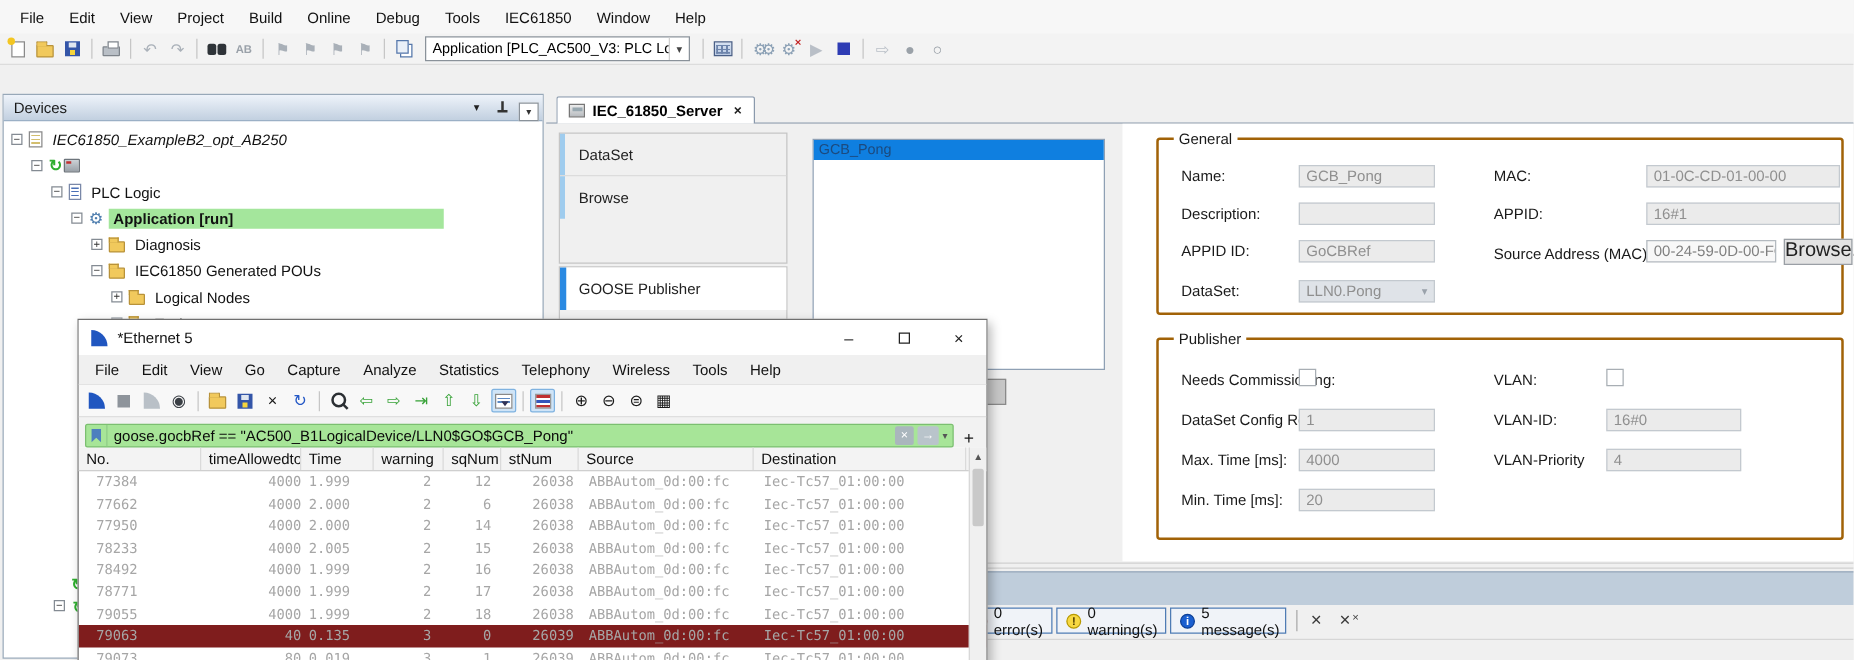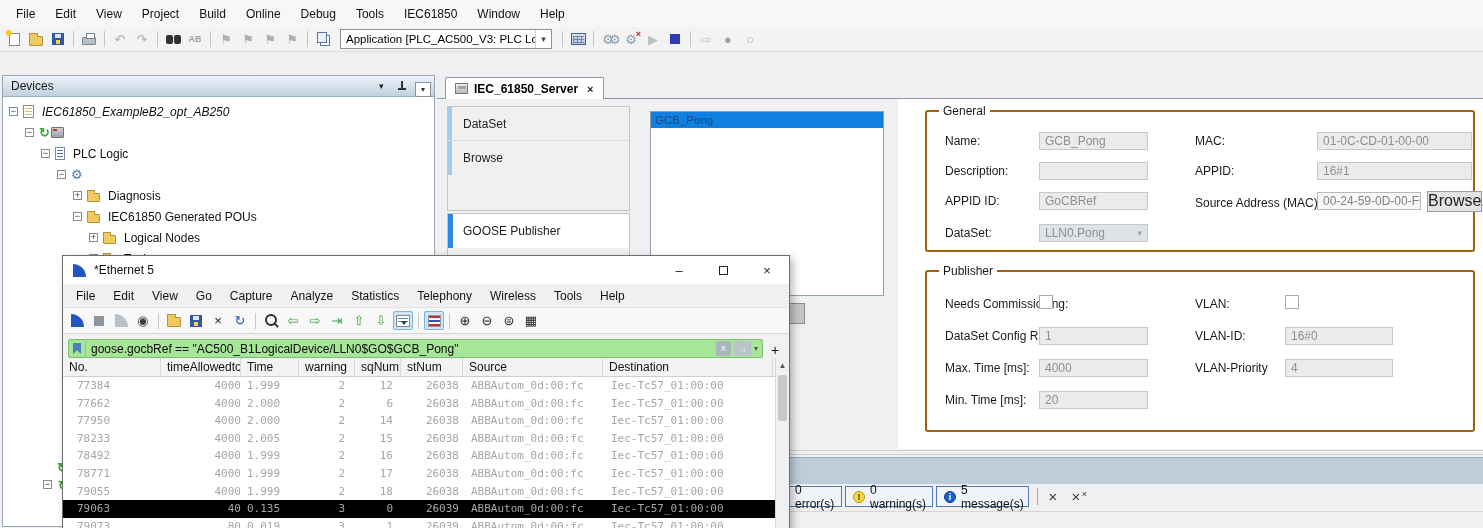--- a/index.html
+++ b/index.html
@@ -124,21 +124,21 @@
 .ftext{font-size:12px;color:#0a0a0a;padding-left:5px;flex:1;white-space:nowrap;overflow:hidden}
 .fctl{display:flex;align-items:center;gap:3px;padding-right:4px;flex:none}
 .fx{width:15px;height:15px;background:#aab6bd;color:#fff;border-radius:2px;font-size:10px;line-height:15px;text-align:center}
 .fapply{width:17px;height:15px;background:#b9c4cb;color:#fff;border-radius:2px;font-size:10px;line-height:15px;text-align:center}
 .fcaret{color:#555;font-size:8px}
 .fplus{width:18px;text-align:center;font-size:14px;color:#111;margin-left:3px}
 .ws-hd{height:19px;display:flex;background:#f3f3f3;border-bottom:1px solid #cfcfcf;font-size:12px;color:#101010}
 .ws-hd .hcell{border-right:1px solid #dadada;padding-left:6px;line-height:18px;overflow:hidden;white-space:nowrap;text-align:left;flex:none}
 .ws-body{position:relative;height:159px;overflow:hidden;font-family:"DejaVu Sans Mono",monospace;font-size:11px;color:#a6a6a6}
 .wsrow{height:17.6px;display:flex;line-height:17.6px;white-space:nowrap}
-.wsrow.sel{background:#000000}
+.wsrow.sel{background:#7f1d1d}
 .c0{width:98px;padding-left:14px;flex:none;overflow:hidden}
 .c1{width:80px;text-align:right;flex:none;overflow:hidden}
 .c2{width:58px;padding-left:6px;flex:none;overflow:hidden}
 .c3{width:56px;text-align:right;padding-right:10px;flex:none;overflow:hidden}
 .c4{width:46px;text-align:right;padding-right:8px;flex:none;overflow:hidden}
 .c5{width:62px;text-align:right;padding-right:4px;flex:none;overflow:hidden}
 .c6{width:140px;padding-left:8px;flex:none;overflow:hidden}
 .c7{width:170px;padding-left:8px;flex:none;overflow:hidden}
 .ws-hd .c1,.ws-hd .c3,.ws-hd .c4,.ws-hd .c5{text-align:left;padding-right:0;padding-left:6px}
 .ws-scroll{position:absolute;right:0;top:102px;bottom:0;width:14px;background:#f0f0f0;border-left:1px solid #d8d8d8;z-index:5}
@@ -225,20 +225,21 @@
           <span class="tic">
             <span class="ti-doc"></span>
           </span>
           <span class="tlabel">PLC Logic</span>
         </div>
         <div class="trow" style="padding-left: 54px;">
           <span class="texp">−</span>
           <span class="tic">
             <span class="ti-gear">⚙</span>
           </span>
+          <span class="tlabel hl bold" style="width: 268px;">Application [run]</span>
         </div>
         <div class="trow" style="padding-left: 70px;">
           <span class="texp">+</span>
           <span class="tic">
             <span class="ti-folder"></span>
           </span>
           <span class="tlabel">Diagnosis</span>
         </div>
         <div class="trow" style="padding-left: 70px;">
           <span class="texp">−</span>

